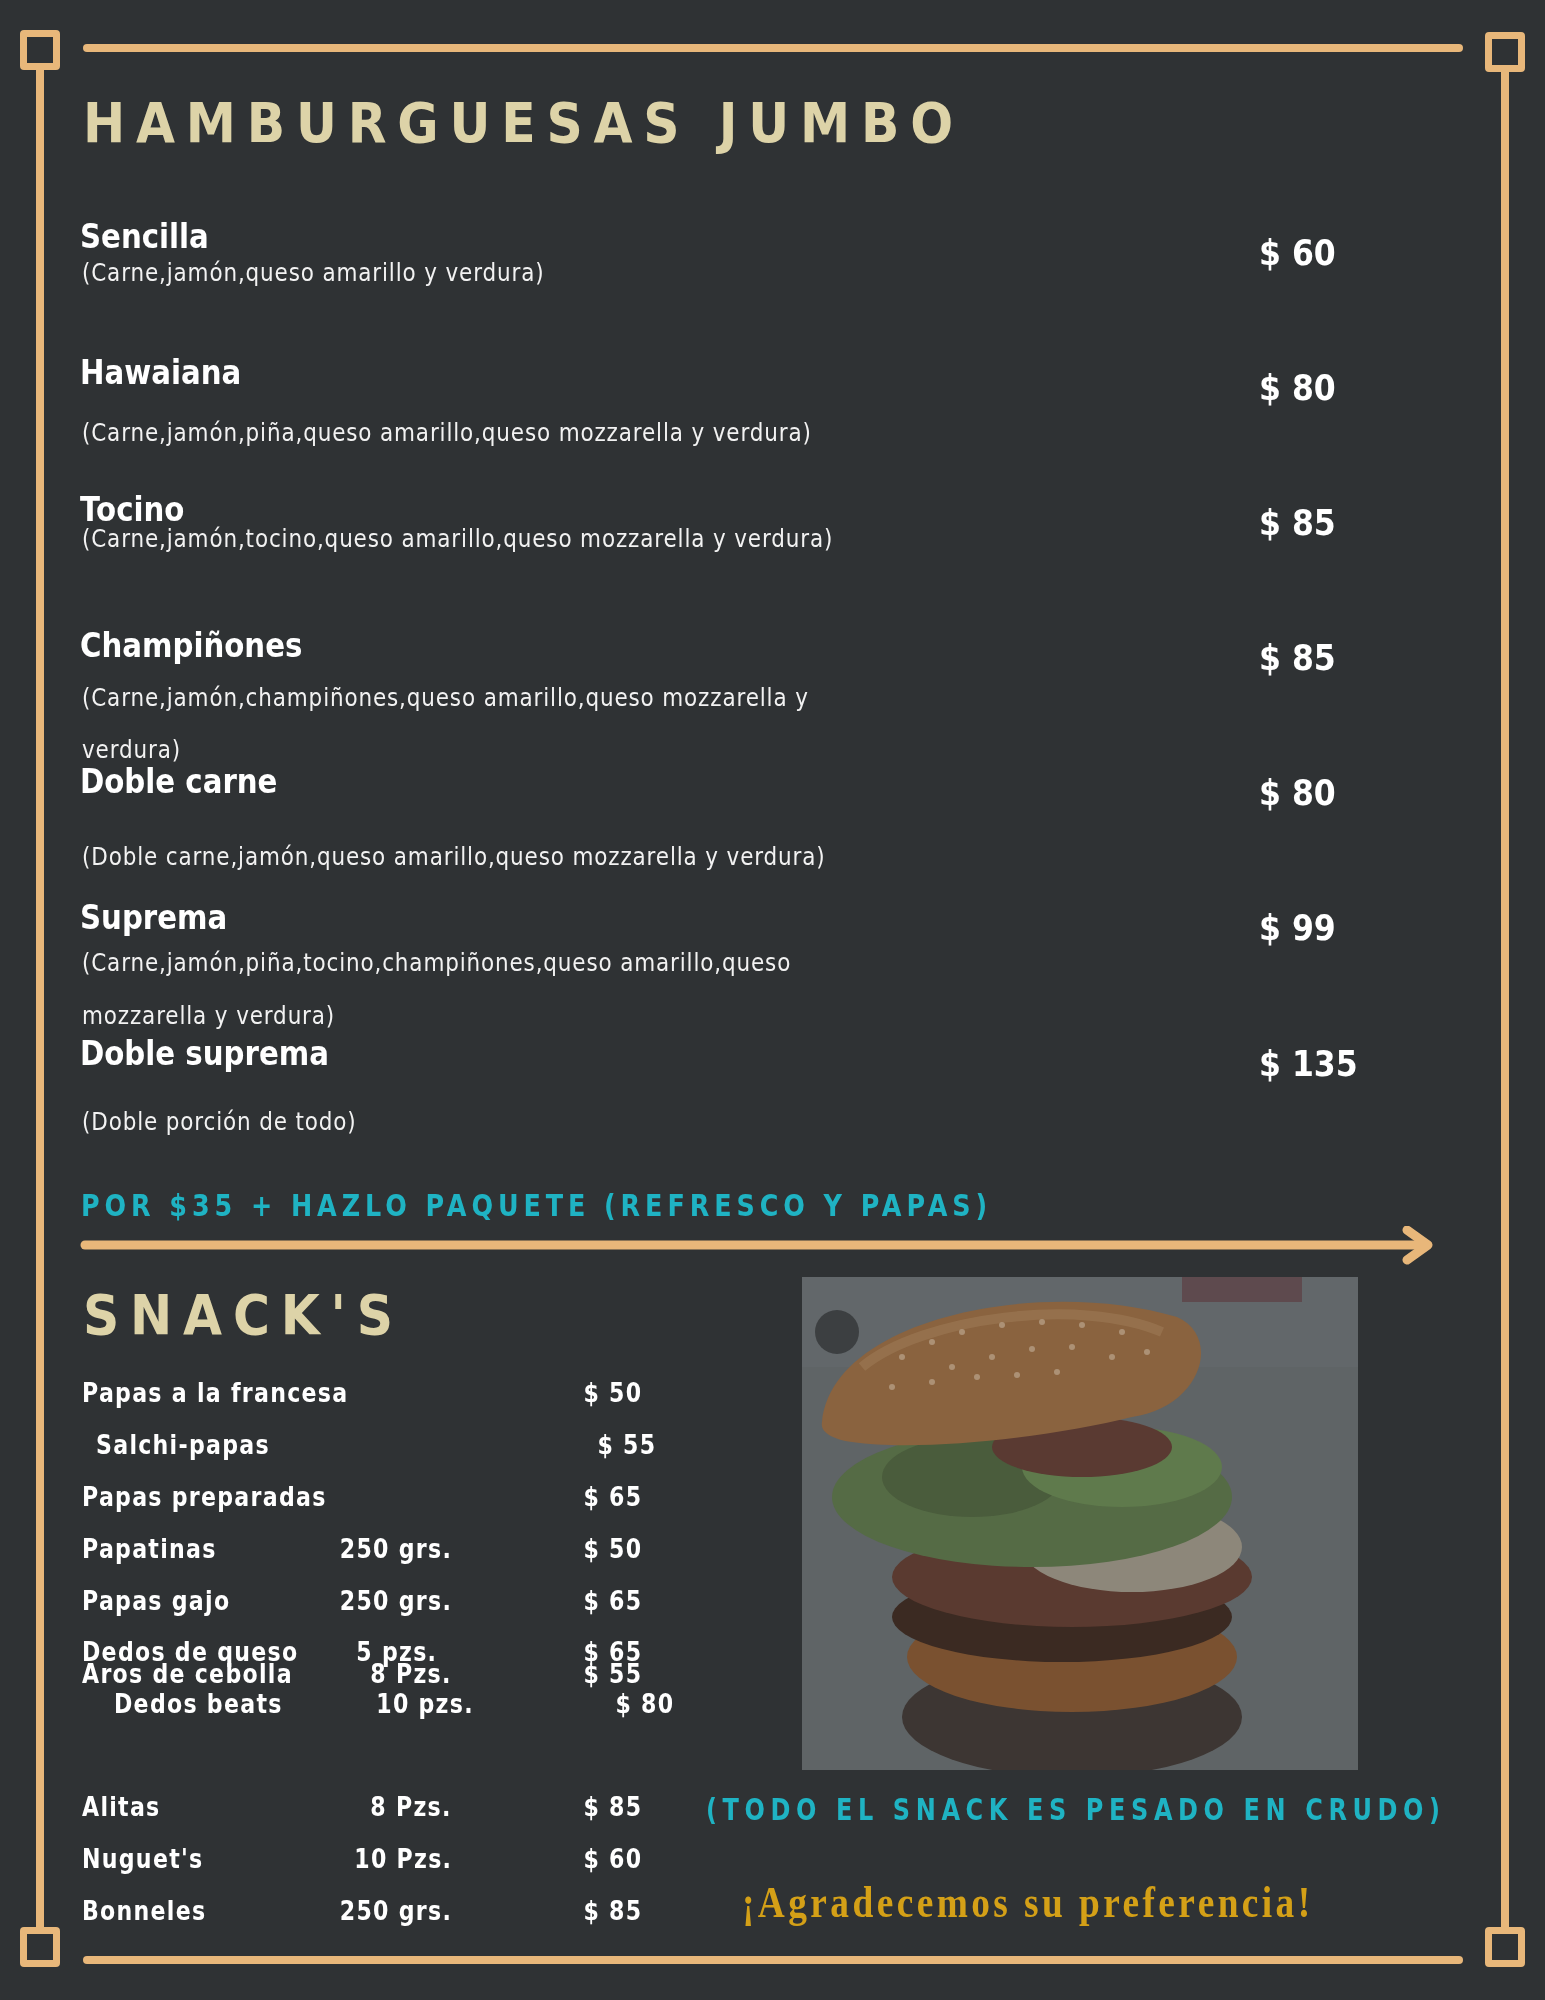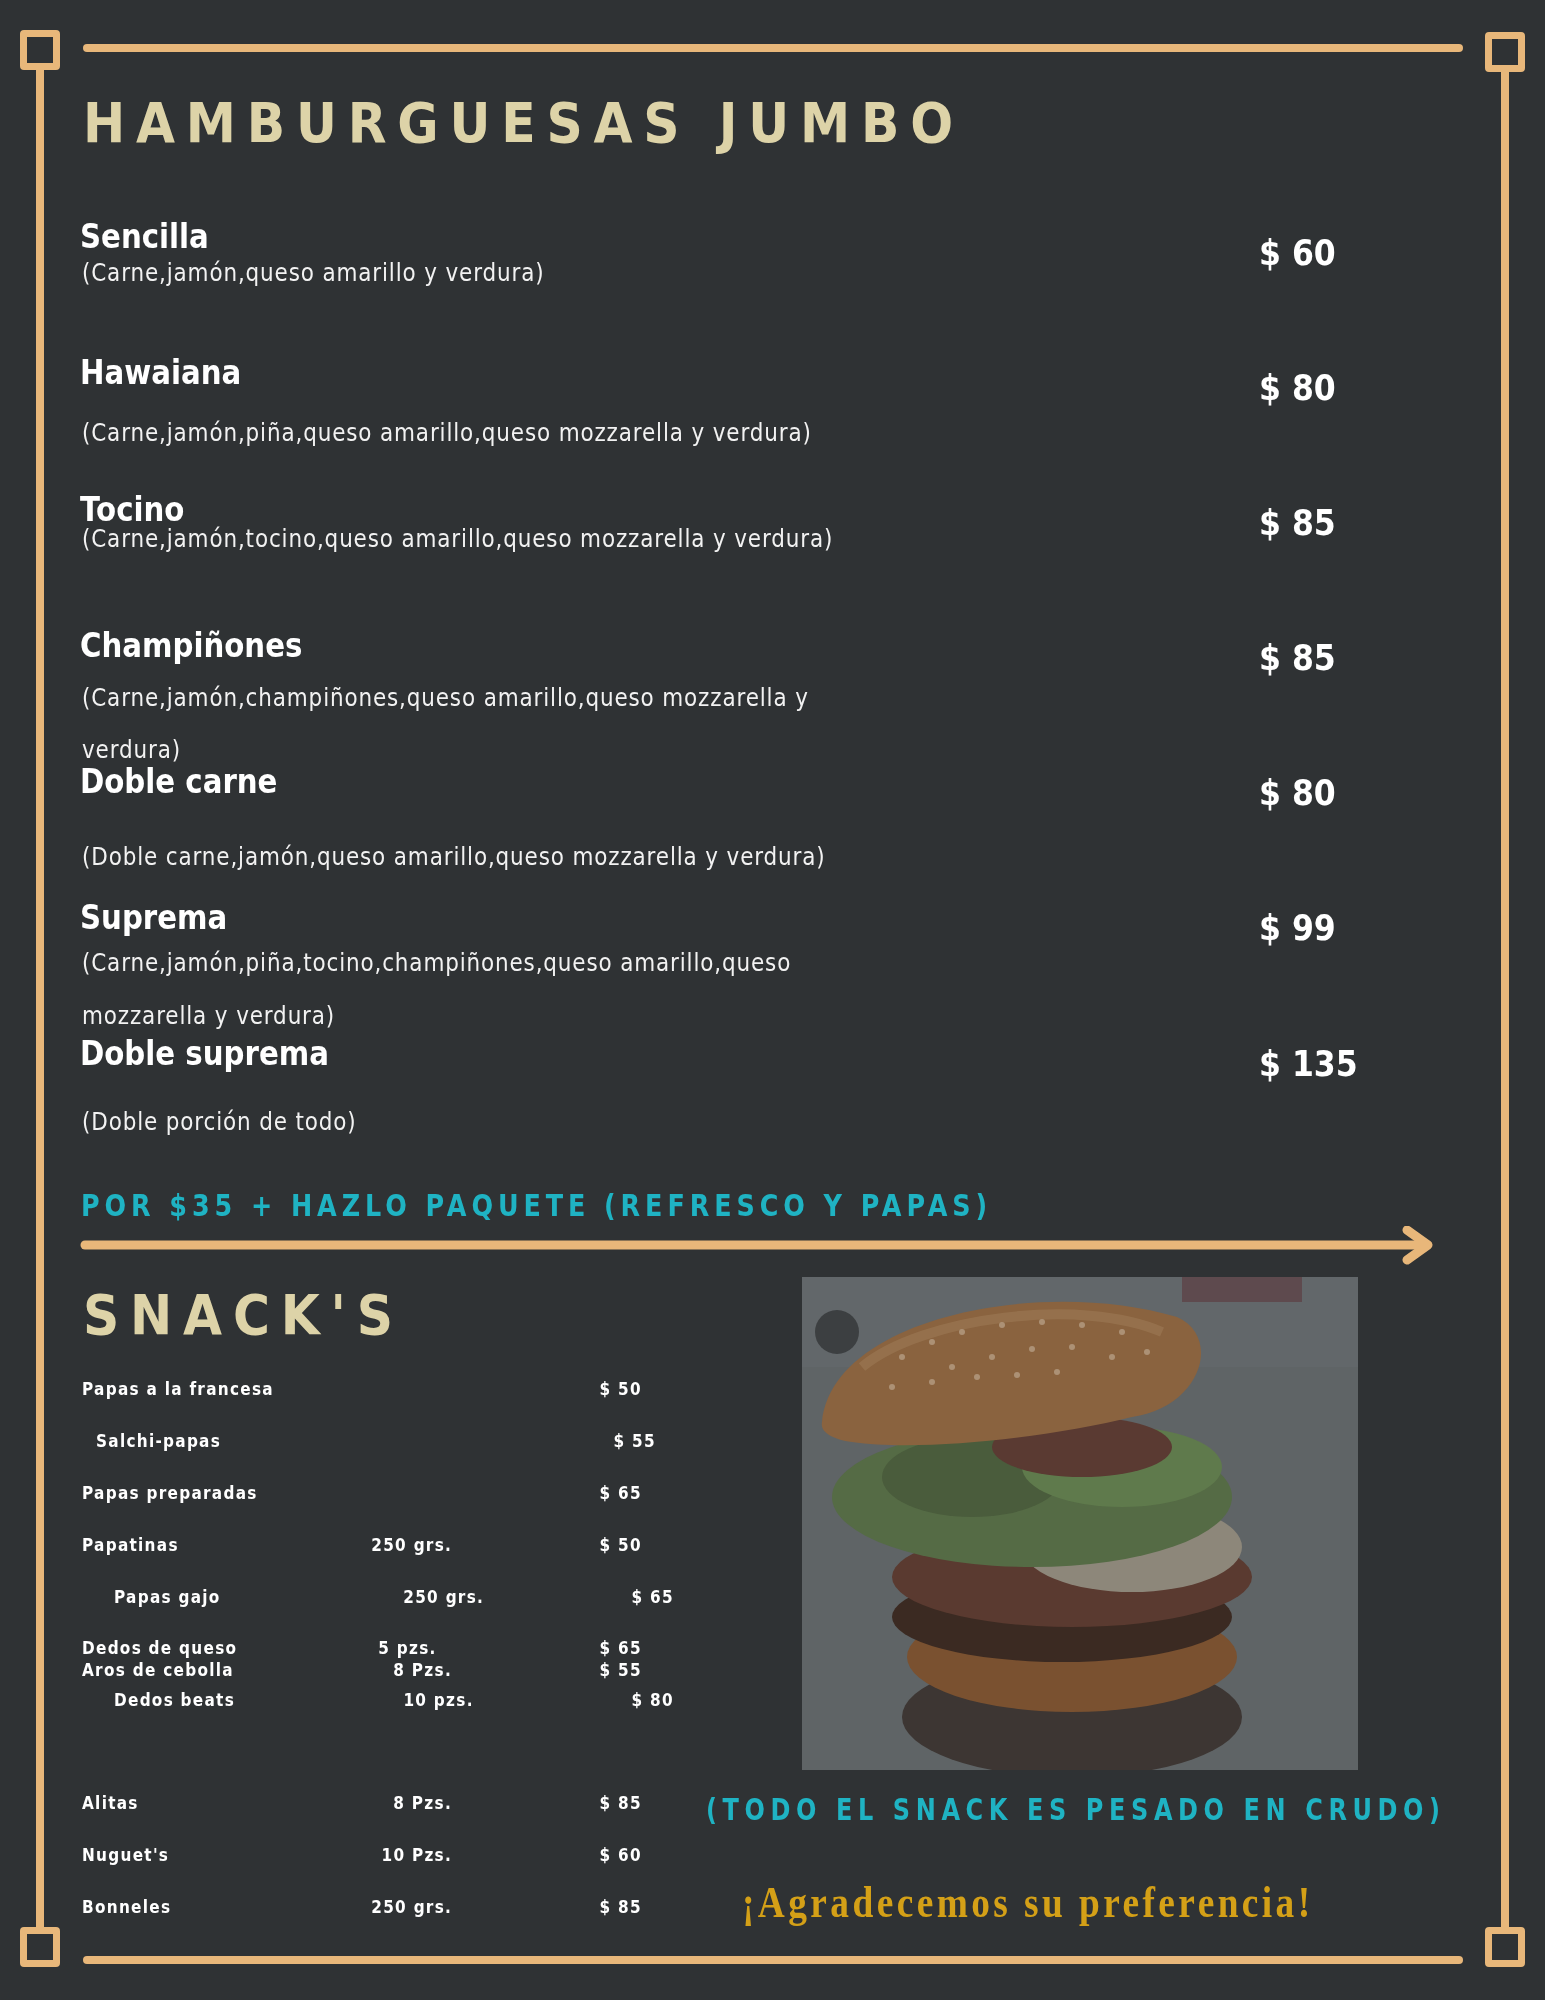--- a/index.html
+++ b/index.html
@@ -7,21 +7,21 @@
          font-family:"Liberation Sans", "DejaVu Sans", sans-serif; color:#ffffff; }
   .abs { position:absolute; }
   .hline { position:absolute; height:8px; background:#e8b77a; border-radius:4px; }
   .vline { position:absolute; width:8px; background:#e8b77a; }
   .corner { position:absolute; width:26px; height:26px; border:7px solid #e8b77a; border-radius:4px; background:#2f3234; box-sizing:content-box; }
   .section-title { position:absolute; left:83px; color:#ddd3a8; font-weight:bold; font-size:56px; letter-spacing:12px; font-family:"DejaVu Sans", sans-serif; transform:scaleX(0.9); transform-origin:left top; }
   .item-name { position:absolute; left:80px; font-weight:bold; font-size:34px; color:#fff; font-family:"DejaVu Sans", sans-serif; transform:scaleX(0.86); transform-origin:left top; white-space:nowrap; }
   .item-desc { position:absolute; left:82px; font-size:25px; color:#f2f2f2; letter-spacing:1px; white-space:nowrap; font-family:"DejaVu Sans", sans-serif; transform:scaleX(0.86); transform-origin:left top; font-weight:normal; }
   .price { position:absolute; left:1259px; font-weight:bold; font-size:35px; color:#fff; font-family:"DejaVu Sans", sans-serif; transform:scaleX(0.9); transform-origin:left top; white-space:nowrap; }
   .promo { position:absolute; left:81px; top:1187px; color:#1fb3c3; font-weight:bold; font-size:31px; letter-spacing:6px; font-family:"DejaVu Sans", sans-serif; transform:scaleX(0.82); transform-origin:left top; white-space:nowrap; }
-  .snack-row { position:absolute; left:82px; width:560px; height:40px; font-weight:bold; font-size:18px; color:#fff; font-family:"DejaVu Sans", sans-serif; letter-spacing:1.5px; }
+  .snack-row { position:absolute; left:82px; width:560px; height:40px; font-weight:bold; font-size:26px; color:#fff; font-family:"DejaVu Sans", sans-serif; letter-spacing:1.5px; }
   .snack-row .sn { position:absolute; left:0; top:0; white-space:nowrap; transform:scaleX(0.85); transform-origin:left top; }
   .snack-row .sq { position:absolute; right:190px; top:0; white-space:nowrap; text-align:right; transform:scaleX(0.85); transform-origin:right top; }
   .snack-row .sp { position:absolute; right:0; top:0; white-space:nowrap; text-align:right; transform:scaleX(0.85); transform-origin:right top; }
   .photo { position:absolute; left:802px; top:1277px; width:556px; height:493px; overflow:hidden;
            background: radial-gradient(ellipse at 50% 30%, #6b5a48 0%, #55483c 30%, #4a4d4a 55%, #5d6265 80%, #666a6c 100%); }
   .note { position:absolute; left:706px; top:1792px; color:#1fb3c3; font-weight:bold; font-size:30px; letter-spacing:7px; white-space:nowrap; font-family:"DejaVu Sans", sans-serif; transform:scaleX(0.8); transform-origin:left top; }
   .thanks { position:absolute; left:742px; top:1877px; color:#d4a017; font-weight:bold; font-size:44px; letter-spacing:4px; white-space:nowrap; font-family:"Liberation Serif", "DejaVu Serif", serif; transform:scaleX(0.85); transform-origin:left top; }
 </style>
 </head>
 <body>
@@ -105,21 +105,21 @@
 <div class="snack-row" style="top:1482px;">
   <span class="sn">Papas preparadas</span>
   <span class="sq"></span>
   <span class="sp">$ 65</span>
 </div>
 <div class="snack-row" style="top:1534px;">
   <span class="sn">Papatinas</span>
   <span class="sq">250 grs.</span>
   <span class="sp">$ 50</span>
 </div>
-<div class="snack-row" style="top:1586px;margin-left:32px;">
+<div class="snack-row" style="top:1586px;">
   <span class="sn">Papas gajo</span>
   <span class="sq">250 grs.</span>
   <span class="sp">$ 65</span>
 </div>
 <div class="snack-row" style="top:1637px;">
   <span class="sn">Dedos de queso</span>
   <span class="sq" style="right:205px;">5 pzs.</span>
   <span class="sp">$ 65</span>
 </div>
 <div class="snack-row" style="top:1689px;margin-left:32px;">

